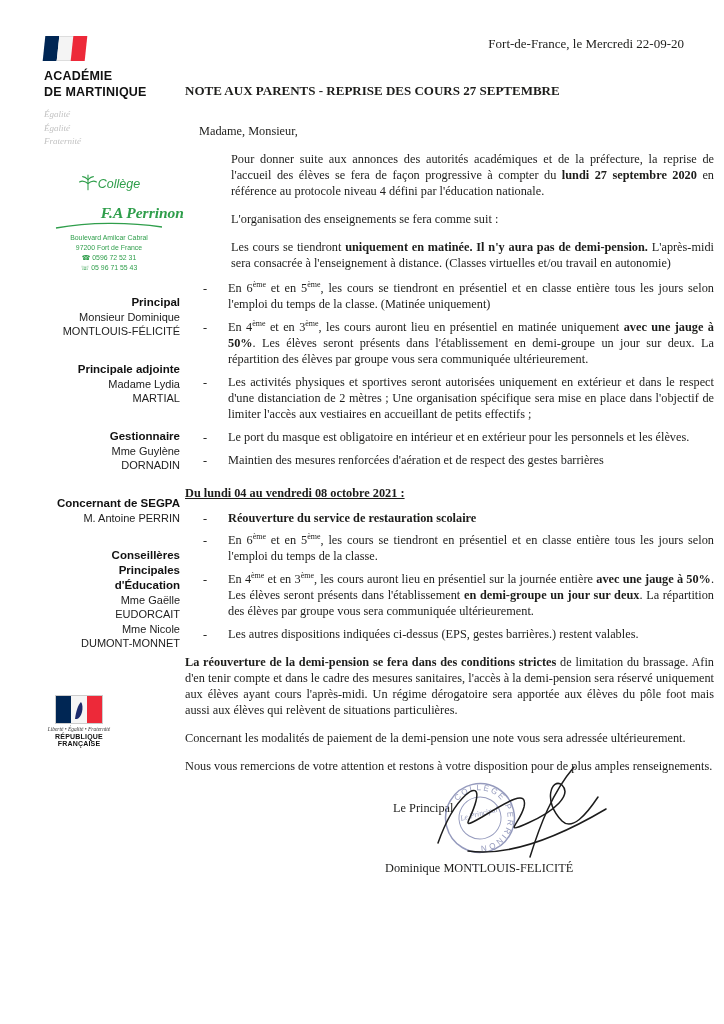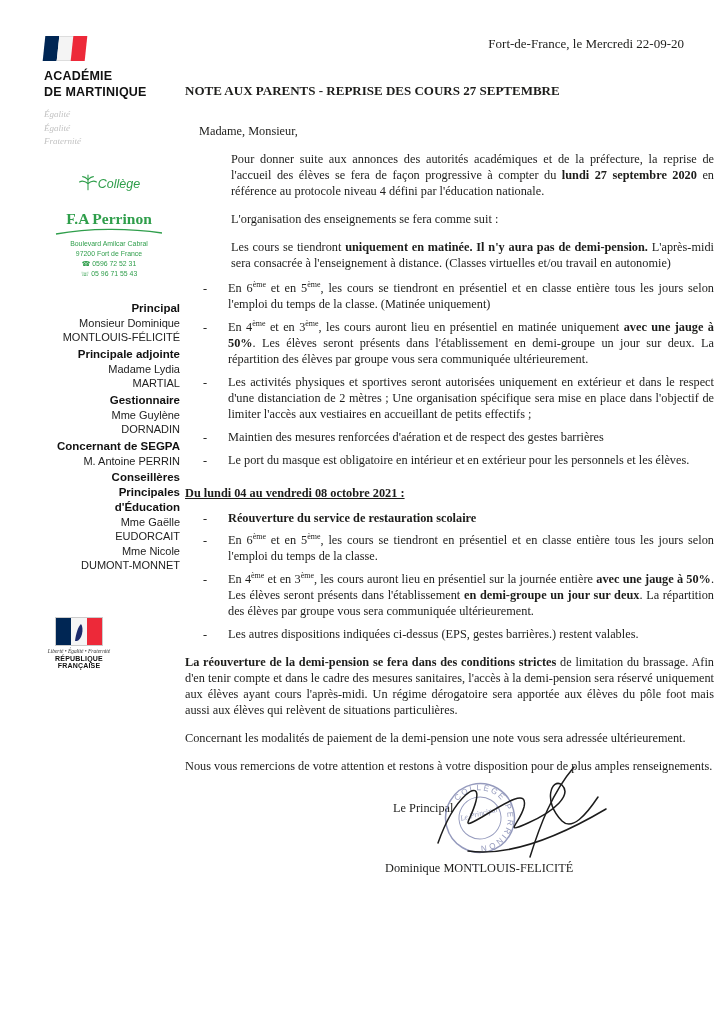--- a/index.html
+++ b/index.html
@@ -20,25 +20,25 @@
   .flag { display:flex; width:42px; height:25px; transform:skewX(-6deg); box-shadow:0 0 0 1px #fff; }
   .flag span { flex:1; }
   .flag .b { background:#002654; }
   .flag .w { background:#f4f4f4; border-top:1px solid #ddd; border-bottom:1px solid #ddd; }
   .flag .r { background:#ed2939; }
   .academie-name { margin-top:8px; font-weight:bold; font-size:12.5px; letter-spacing:.2px; line-height:1.25; color:#111; }
   .academie-motto { margin-top:8px; font-family:"Liberation Serif", serif; font-style:italic; color:#c2c2c2; font-size:9px; line-height:1.5; }
 
   .college-block { margin-top:24px; text-align:center; color:#2f9e4b; }
   .college-top { font-size:12.5px; font-style:italic; display:flex; align-items:flex-end; justify-content:center; gap:0; }
-  .college-main { font-size:15.5px; font-weight:bold; font-family:"Liberation Serif", serif; margin-top:19px; }
+  .college-main { font-size:15.5px; font-weight:bold; font-style:italic; font-family:"Liberation Serif", serif; margin-top:13px;text-align:right; }
   .college-swoosh { display:block; margin:0 auto; }
   .college-address { margin-top:3px; font-size:6.9px; line-height:1.45; }
 
-  .staff-block { margin-top:2px; text-align:right; padding-right:4px; }
+  .staff-block { margin-top:23px; text-align:right; padding-right:4px; }
   .staff-block.first { margin-top:22px; }
   .staff-title { font-weight:bold; font-size:11.5px; line-height:1.3; color:#111; }
   .staff-name { font-size:11px; line-height:1.32; color:#222; }
 
   .republique-block { margin-top:44px; padding-left:10px; width:80px; text-align:center; }
   .rf-flag { display:block; margin:0 auto; }
   .rf-motto { margin-top:2px; font-family:"Liberation Serif", serif; font-style:italic; font-size:5.4px; color:#333; white-space:nowrap; }
   .rf-name { font-weight:bold; font-size:7px; color:#111; margin-top:1px; letter-spacing:.2px; }
 
   
@@ -184,24 +184,24 @@
       <li>
           <span class="item-text">En 6<sup>ème</sup> et en 5<sup>ème</sup>, les cours se tiendront en présentiel et en classe entière tous les jours selon l'emploi du temps de la classe. (Matinée uniquement)</span>
         </li>
       <li>
           <span class="item-text">En 4<sup>ème</sup> et en 3<sup>ème</sup>, les cours auront lieu en présentiel en matinée uniquement <strong>avec une jauge à 50%</strong>.  Les élèves seront présents dans l'établissement en demi-groupe un jour sur deux.  La répartition des élèves par groupe vous sera communiquée ultérieurement.</span>
         </li>
       <li>
           <span class="item-text">Les activités physiques et sportives seront autorisées uniquement en extérieur et dans le respect d'une distanciation de 2 mètres ; Une organisation spécifique sera mise en place dans l'objectif de limiter l'accès aux vestiaires en accueillant de petits effectifs ;</span>
         </li>
       <li>
+          <span class="item-text">Le port du masque est obligatoire en intérieur et en extérieur pour les personnels et les élèves.</span>
+        </li>
+      <li>
           <span class="item-text">Maintien des mesures renforcées d'aération et de respect des gestes barrières</span>
-        </li>
-      <li>
-          <span class="item-text">Le port du masque est obligatoire en intérieur et en extérieur pour les personnels et les élèves.</span>
         </li>
     </ul>
 
     <h2 class="section-heading">Du lundi 04 au vendredi 08 octobre 2021 :</h2>
 
     <ul class="items">
       <li>
           <span class="item-text"><strong>Réouverture du service de restauration scolaire</strong></span>
         </li>
       <li>

